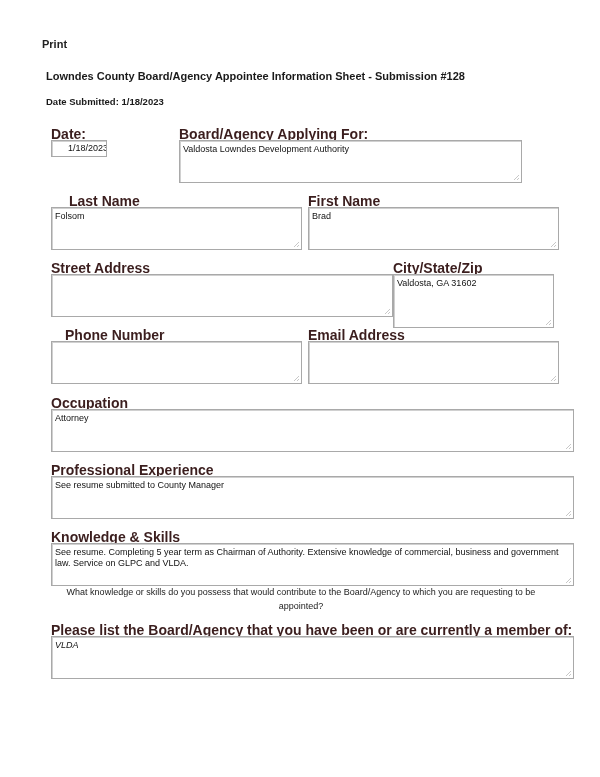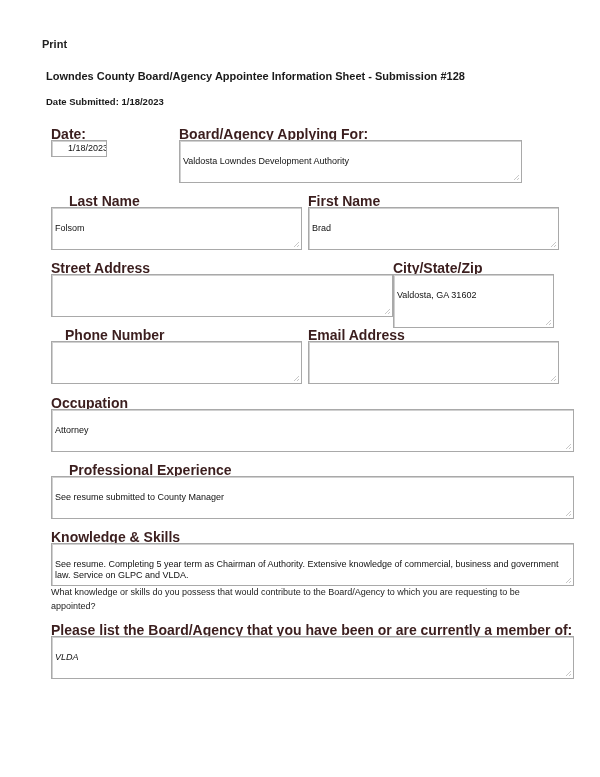--- a/index.html
+++ b/index.html
@@ -8,21 +8,21 @@
     font-family: "Liberation Sans", sans-serif; color: #111;
   }
   .abs { position: absolute; }
   .print { left: 42px; top: 38px; font-size: 11px; font-weight: bold; color: #222; }
   .title { left: 46px; top: 70px; font-size: 11px; font-weight: bold; color: #1a1a1a; }
   .submitted { left: 46px; top: 96px; font-size: 9.5px; font-weight: bold; color: #1a1a1a; }
   .label { font-size: 14px; font-weight: bold; color: #3b1e1e; white-space: nowrap; }
   .box {
     background: #fff; border: 1px solid #a9a9a9;
     box-shadow: inset 1px 1px 0 #d0d0d0;
-    font-size: 9px; color: #111; padding: 15px 3px; box-sizing: border-box;
+    font-size: 9px; color: #111; padding: 3px 3px; box-sizing: border-box;
     line-height: 11px; overflow: hidden;
   }
   .box.grip::after {
     content: ""; position: absolute; right: 2px; bottom: 2px; width: 5px; height: 5px;
     background: linear-gradient(135deg, transparent 45%, #c8c8c8 45%, #c8c8c8 55%, transparent 55%, transparent 75%, #c8c8c8 75%, #c8c8c8 85%, transparent 85%);
   }
   .help { font-size: 9px; color: #222; line-height: 14px; }
 </style>
 </head>
 <body>
@@ -48,21 +48,21 @@
 <div class="abs box grip" style="left:393px;top:274px;width:161px;height:54px;">Valdosta, GA 31602</div>
 
 <div class="abs label" style="left:65px;top:327px;">Phone Number</div>
 <div class="abs box grip" style="left:51px;top:341px;width:251px;height:43px;"></div>
 <div class="abs label" style="left:308px;top:327px;">Email Address</div>
 <div class="abs box grip" style="left:308px;top:341px;width:251px;height:43px;"></div>
 
 <div class="abs label" style="left:51px;top:395px;">Occupation</div>
 <div class="abs box grip" style="left:51px;top:409px;width:523px;height:43px;">Attorney</div>
 
-<div class="abs label" style="left:69px;top:462px;">Professional Experience</div>
+<div class="abs label" style="left:51px;top:462px;">Professional Experience</div>
 <div class="abs box grip" style="left:51px;top:476px;width:523px;height:43px;">See resume submitted to County Manager</div>
 
 <div class="abs label" style="left:51px;top:529px;">Knowledge &amp; Skills</div>
 <div class="abs box grip" style="left:51px;top:543px;width:523px;height:43px;">See resume.  Completing 5 year term as Chairman of Authority.  Extensive knowledge of commercial, business and government law.  Service on GLPC and VLDA.</div>
-<div class="abs help" style="left:51px;top:585px;width:500px;">What knowledge or skills do you possess that would contribute to the Board/Agency to which you are requesting to be appointed?</div>
+<div class="abs help" style="left:51px;top:585px;width:500px;text-align:center;">What knowledge or skills do you possess that would contribute to the Board/Agency to which you are requesting to be appointed?</div>
 
 <div class="abs label" style="left:51px;top:622px;">Please list the Board/Agency that you have been or are currently a member of:</div>
 <div class="abs box grip" style="left:51px;top:636px;width:523px;height:43px;font-style:italic;">VLDA</div>
 
 </body></html>

